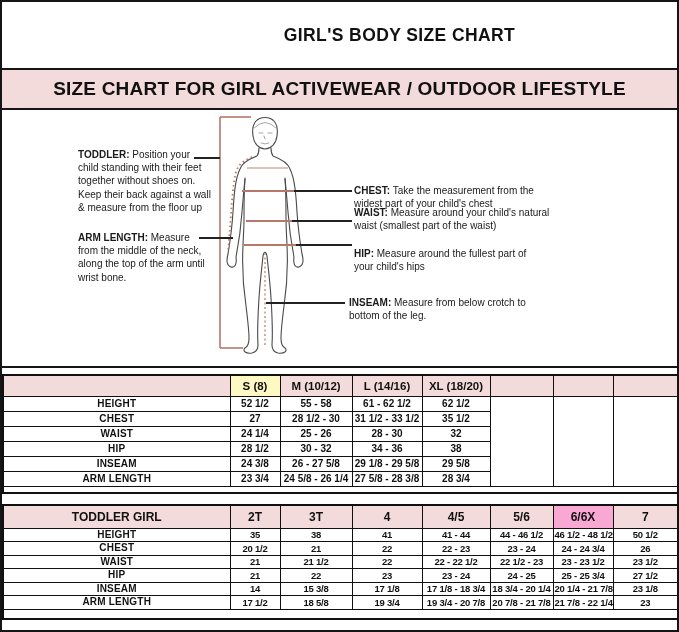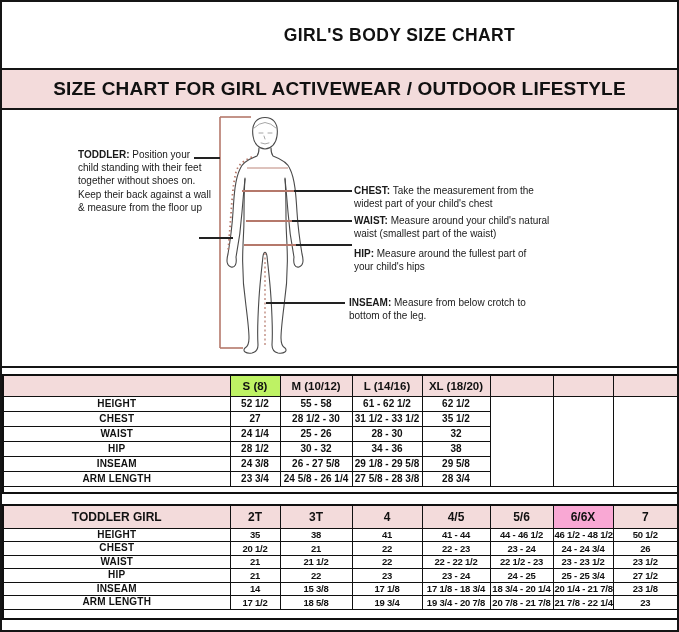--- a/index.html
+++ b/index.html
@@ -105,25 +105,29 @@
     <div class="hline red" style="left:244px;top:110px;width:46px;"></div>
     <div class="hline" style="left:290px;top:110px;width:60px;"></div>
     <div class="hline red" style="left:242px;top:134px;width:52px;"></div>
     <div class="hline" style="left:294px;top:134px;width:56px;"></div>
     <div class="hline" style="left:264px;top:192px;width:79px;"></div>
 
     <div class="ann" style="left:76px;top:38px;width:135px;">
       <span class="lab">TODDLER:</span>
       <span>Position your child standing with their feet together without shoes on. Keep their back against a wall &amp; measure from the floor up</span>
     </div>
+    <div class="ann" style="left:76px;top:121px;width:128px;">
+      <span class="lab">ARM LENGTH:</span>
+      <span>Measure from the middle of the neck, along the top of the arm until wrist bone.</span>
+    </div>
     <div class="ann" style="left:352px;top:74px;width:186px;">
       <span class="lab">CHEST:</span>
       <span>Take the measurement from the widest part of your child's chest</span>
     </div>
-    <div class="ann" style="left:352px;top:104px;width:208px;">
+    <div class="ann" style="left:352px;top:96px;width:208px;">
       <span class="lab">WAIST:</span>
       <span>Measure around your child's natural waist (smallest part of the waist)</span>
     </div>
     <div class="ann" style="left:352px;top:137px;width:186px;">
       <span class="lab">HIP:</span>
       <span>Measure around the fullest part of your child's hips</span>
     </div>
     <div class="ann" style="left:347px;top:186px;width:200px;">
       <span class="lab">INSEAM:</span>
       <span>Measure from below crotch to bottom of the leg.</span>
@@ -139,21 +143,21 @@
         <col style="width:72px">
         <col style="width:70px">
       <col style="width:68px">
         <col style="width:63px">
         <col style="width:60px">
         <col style="width:65px">
     </colgroup>
   <thead>
         <tr>
           <th style="background: rgb(243, 219, 219);"></th>
-          <th style="background: #bef264;">S (8)</th>
+          <th style="background: #fef9c3;">S (8)</th>
           <th style="background: rgb(243, 219, 219);">M (10/12)</th>
           <th style="background: rgb(243, 219, 219);">L (14/16)</th>
           <th style="background: rgb(243, 219, 219);">XL (18/20)</th>
           <th style="background: rgb(243, 219, 219);"></th>
           <th style="background: rgb(243, 219, 219);"></th>
           <th style="background: rgb(243, 219, 219);"></th>
         </tr>
       </thead>
       <tbody>
         <tr>

